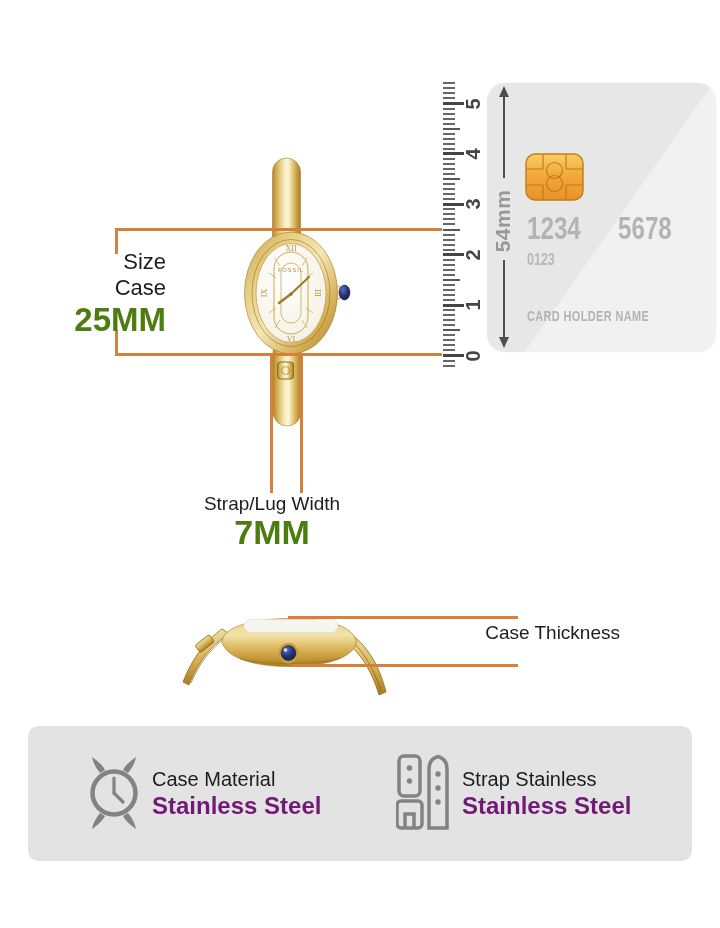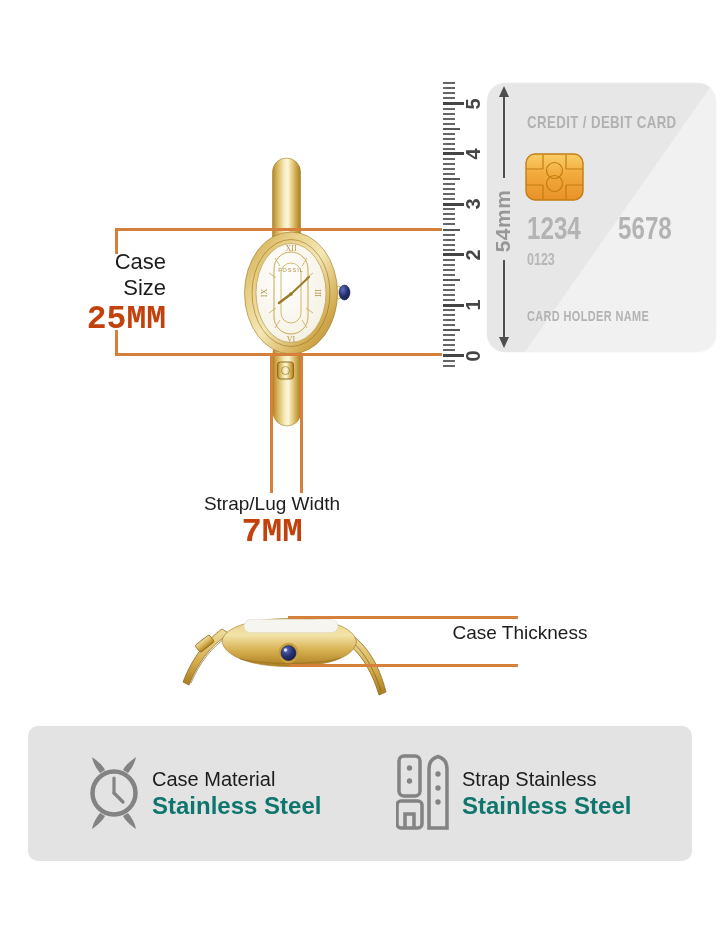--- a/index.html
+++ b/index.html
@@ -32,37 +32,37 @@
   .dim-label{position:absolute;left:460px;top:207px;width:86px;height:28px;display:flex;
              align-items:center;justify-content:center;transform:rotate(-90deg);
              font-size:21px;font-weight:bold;letter-spacing:.5px;color:#979797;}
 
   
   .oline{position:absolute;background:#D5813C;}
 
   
   .meas{position:absolute;line-height:1.18;}
   .meas .lbl{font-size:21px;color:#1d1d1d;}
-  .meas .val{font-weight:bold;color:#c2410c;font-family:Liberation Mono, monospace;}
+  .meas .val{font-weight:bold;color:#4d7c0f;}
   .case-size{left:26px;top:249px;width:140px;text-align:right;}
   .case-size .lbl{font-size:22px;line-height:26px;}
   .case-size .val{font-size:33px;line-height:38px;}
   .strap-width{left:172px;top:492px;width:200px;text-align:center;}
   .strap-width .lbl{font-size:19px;line-height:23px;}
   .strap-width .val{font-size:34px;line-height:34px;}
-  .case-thick{left:420px;top:621px;width:200px;text-align:center;}
+  .case-thick{left:420px;top:621px;width:200px;text-align:right;}
   .case-thick .lbl{font-size:19px;line-height:23px;}
   .case-thick .val{font-size:29px;line-height:34px;}
 
   
   .panel{position:absolute;left:28px;top:726px;width:664px;height:135px;background:#e3e3e3;border-radius:10px;}
   .mat-icon{position:absolute;}
   .mat-text{position:absolute;line-height:1;}
   .mat-text .mlabel{font-size:20px;color:#1c1c1c;line-height:24px;}
-  .mat-text .mvalue{font-size:24px;font-weight:bold;color:#0f766e;line-height:29px;}
+  .mat-text .mvalue{font-size:24px;font-weight:bold;color:#701a75;line-height:29px;}
 </style>
 </head>
 <body>
 
 <div class="canvas">
 
   <svg class="abs" style="left:200px;top:140px;" width="180" height="300" viewBox="200 140 180 300">
     <defs>
       <linearGradient id="goldH" x1="0" y1="0" x2="1" y2="0">
         <stop offset="0" stop-color="#b3872a"></stop>
@@ -197,21 +197,20 @@
       <div class="tick minor" style="top: 107.54px;"></div>
       <div class="tick major" style="top: 102px;"></div>
       <div class="tick-label" style="top: 92.5px;">5</div>
       <div class="tick minor" style="top: 97.46px;"></div>
       <div class="tick minor" style="top: 92.42px;"></div>
       <div class="tick minor" style="top: 87.38px;"></div>
       <div class="tick minor" style="top: 82.34px;"></div>
     </div>
 
   <div class="card">
-    <div class="card-title"><span class="cond">CREDIT / DEBIT CARD</span></div>
     <svg class="chip" viewBox="0 0 59 48">
       <defs>
         <linearGradient id="chipG" x1="0" y1="0" x2="0" y2="1">
           <stop offset="0" stop-color="#f9cd66"></stop>
             <stop offset=".45" stop-color="#f2a93b"></stop>
           <stop offset="1" stop-color="#e8922a"></stop>
         </linearGradient>
       </defs>
       <rect x="1" y="1" width="57" height="46" rx="9" fill="url(#chipG)" stroke="#c27d12" stroke-width="1.4"></rect>
       <g stroke="#c27d12" stroke-width="1.2" fill="none">
@@ -280,22 +279,22 @@
   <div class="oline" style="left:116px;top:228px;width:326px;height:3px;"></div>
   <div class="oline" style="left:116px;top:353px;width:326px;height:3px;"></div>
   <div class="oline" style="left:115px;top:228px;width:3px;height:26px;"></div>
   <div class="oline" style="left:115px;top:330px;width:3px;height:26px;"></div>
   <div class="oline" style="left:270px;top:356px;width:3px;height:137px;"></div>
   <div class="oline" style="left:300px;top:356px;width:3px;height:137px;"></div>
   <div class="oline" style="left:288px;top:616px;width:230px;height:3px;"></div>
   <div class="oline" style="left:290px;top:664px;width:228px;height:3px;"></div>
 
   <div class="meas case-size">
+    <div class="lbl">Size</div>
     <div class="lbl">Case</div>
-    <div class="lbl">Size</div>
     <div class="val">25MM</div>
   </div>
 
   <div class="meas strap-width">
     <div class="lbl">Strap/Lug Width</div>
     <div class="val">7MM</div>
   </div>
 
   <div class="meas case-thick">
     <div class="lbl">Case Thickness</div>

